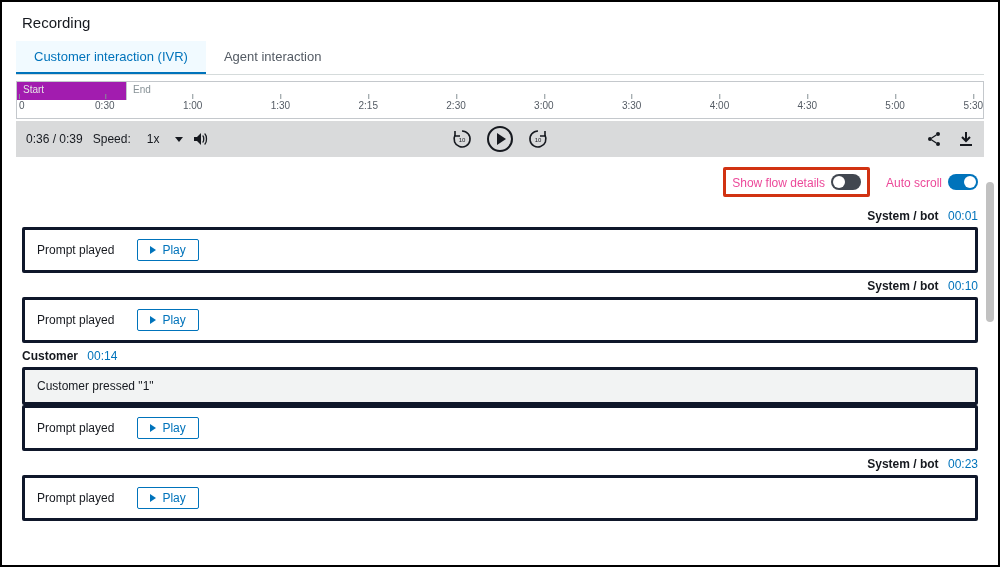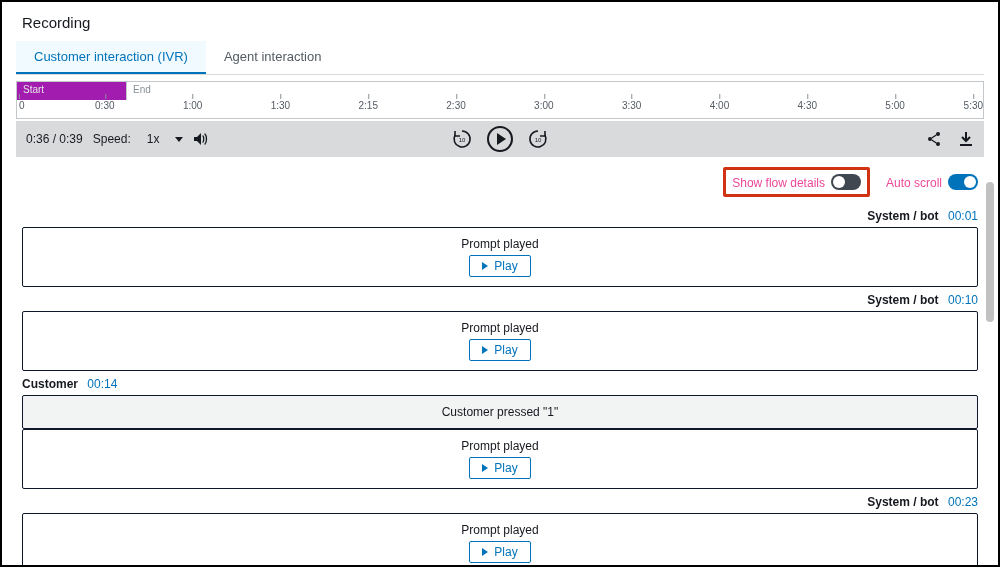--- a/index.html
+++ b/index.html
@@ -46,21 +46,21 @@
   .switch.off .knob { left: 2px; }
   .switch.on  { background: #0073bb; }
   .switch.on .knob  { right: 2px; }
 
   
   .transcript { padding: 0 6px; }
   .meta { font-size: 12px; margin: 6px 0 4px 0; }
   .meta .who { font-weight: 700; color: #16191f; }
   .meta .ts  { color: #0073bb; margin-left: 6px; }
   .meta.right { text-align: right; }
-  .row { border: 1px solid #0f172a; border-radius: 2px; padding: 9px 12px; display: flex; align-items: center; gap: 4px; background: #fff; flex-direction: column; }
+  .row { border: 3px solid #0f172a; border-radius: 2px; padding: 9px 12px; display: flex; align-items: center; gap: 23px; background: #fff; }
   .row.shaded { background: #f2f3f3; }
   .label { font-size: 12px; color: #16191f; }
   .play-btn { border: 1px solid #0073bb; background: #fff; color: #0073bb; font-size: 12px; padding: 3px 12px; display: inline-flex; align-items: center; gap: 6px; cursor: pointer; border-radius: 2px; }
   .play-btn .mini-tri { width: 0; height: 0; border-top: 4px solid transparent; border-bottom: 4px solid transparent; border-left: 6px solid #0073bb; }
 
   .scrollbar { position: absolute; right: 4px; top: 180px; width: 8px; height: 370px; background: transparent; }
   .scrollbar .thumb { position: absolute; top: 0; width: 8px; height: 140px; background: #c1c1c1; border-radius: 4px; }
 </style>
 </head>
 <body>

